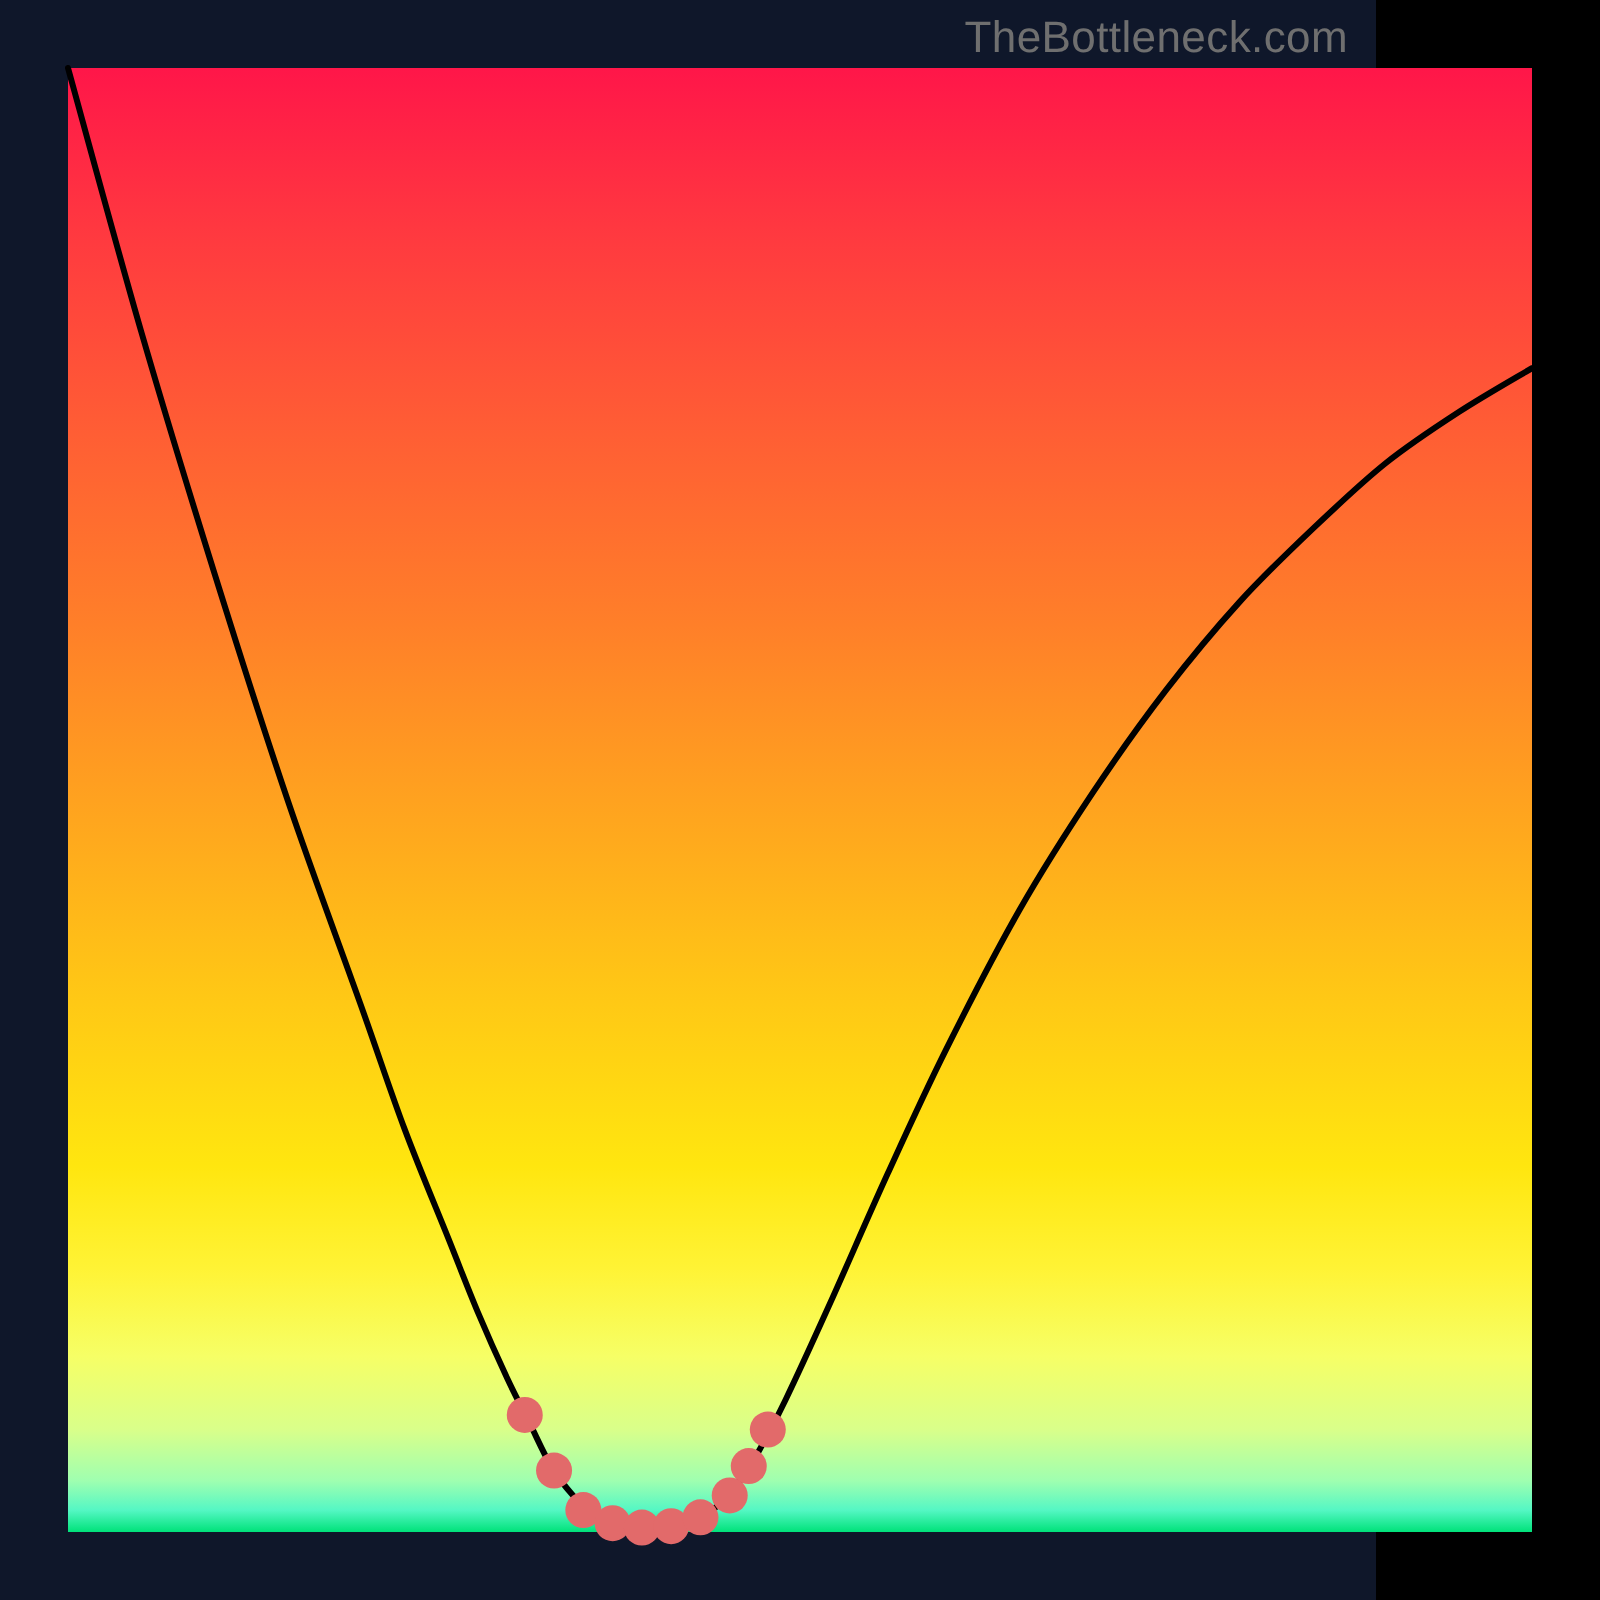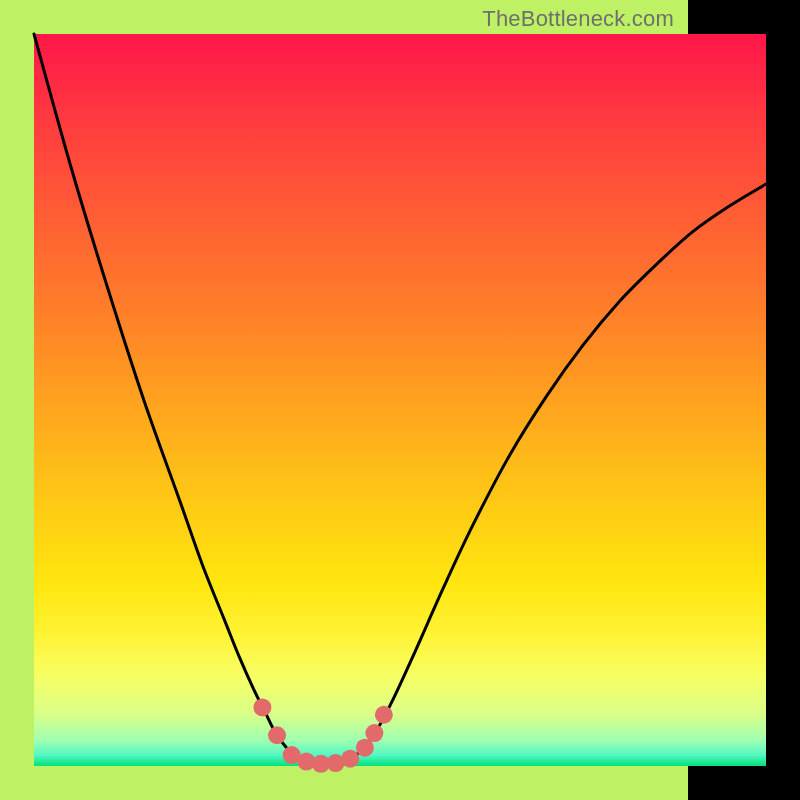--- a/index.html
+++ b/index.html
@@ -9,21 +9,21 @@
     height: 800px;
     background: #000;
     overflow: hidden;
   }
   .frame {
     position: absolute;
     left: 0;
     top: 0;
     width: 688px;
     height: 800px;
-    background: #bef264;
+    background: #0f172a;
   }
   .plot {
     position: absolute;
     left: 34px;
     top: 34px;
     width: 732px;
     height: 732px;
     
     background: linear-gradient(
       to bottom,

